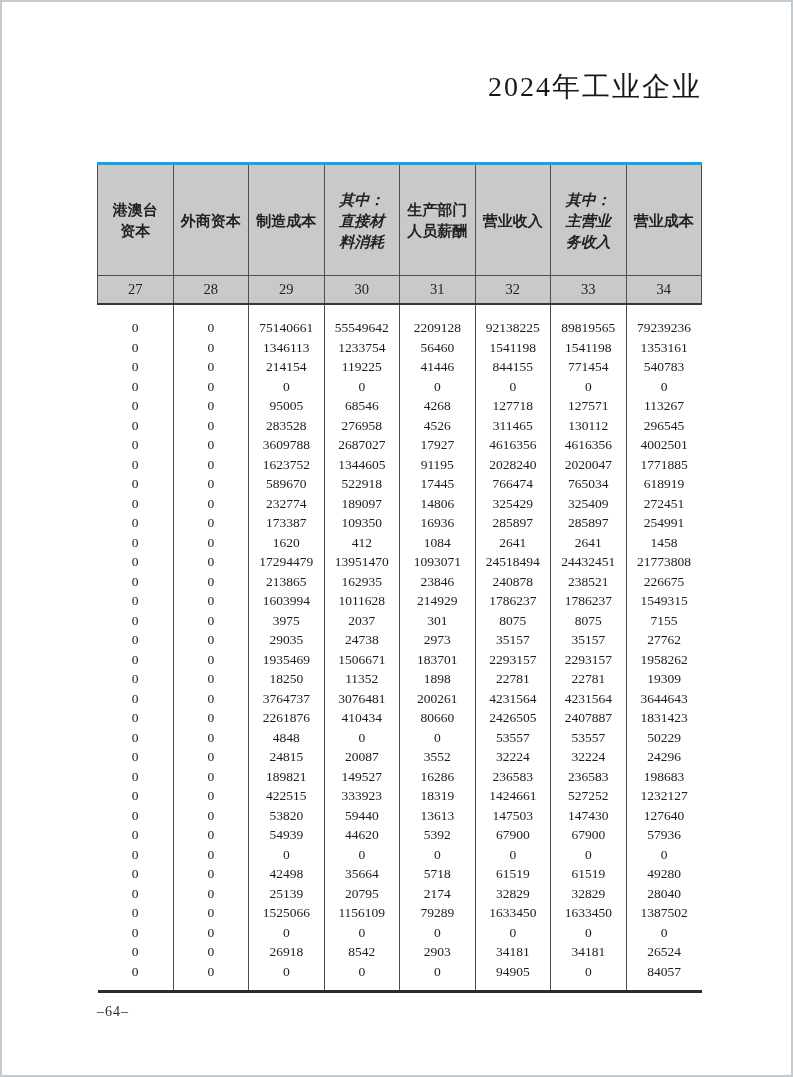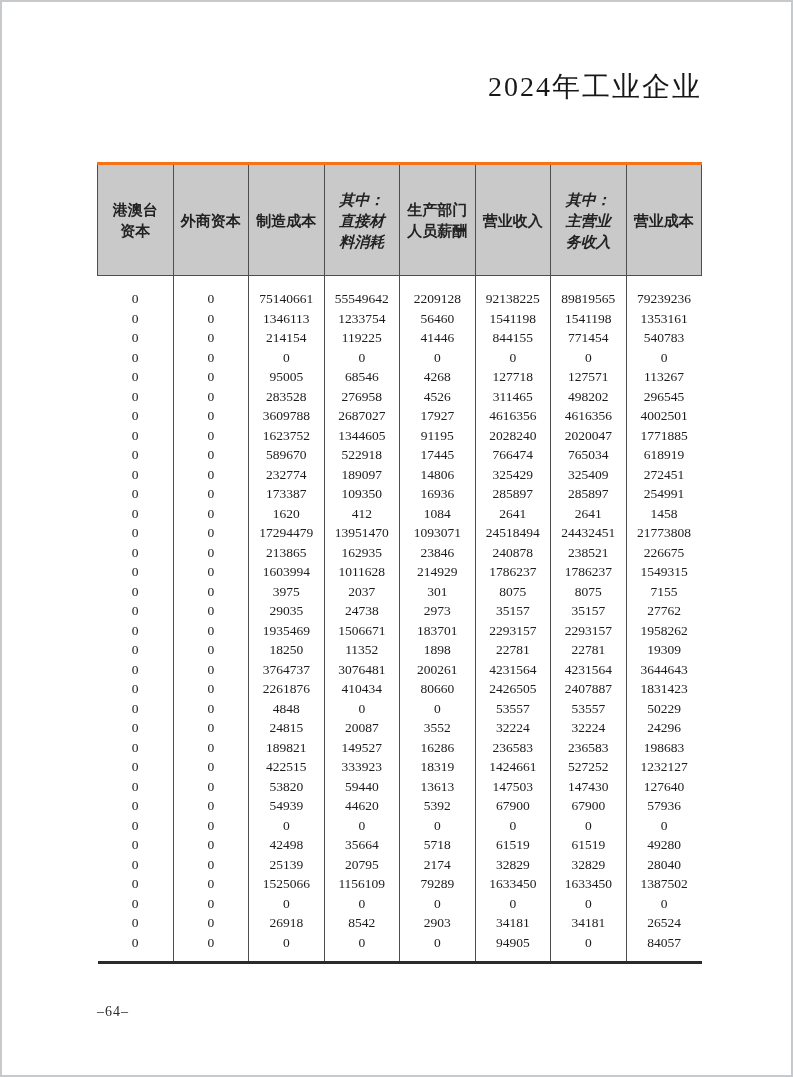--- a/index.html
+++ b/index.html
@@ -28,21 +28,21 @@
   .table-wrap {
     position: absolute;
     top: 160px;
     left: 95px;
     width: 605px;
   }
   table.grid {
     width: 605px;
     border-collapse: collapse;
     table-layout: fixed;
-    border-top: 3px solid #f97316;
+    border-top: 3px solid #0ea5e9;
     border-bottom: 3px solid #2b2b2b;
   }
   tr.hdr th {
     background: #c9c9c9;
     border: 1px solid #4e4e4e;
     height: 110px;
     vertical-align: middle;
     padding: 0;
     font-family: "Liberation Sans", "DejaVu Sans", sans-serif;
     font-size: 15px;
@@ -99,20 +99,30 @@
         <tr id="header-label-row" class="hdr">
             <th><div class="hl center"><div>港澳台</div><div>资本</div></div></th>
             <th><div class="hl center"><div>外商资本</div></div></th>
             <th><div class="hl center"><div>制造成本</div></div></th>
             <th><div class="hl left"><div>其中：</div><div>直接材</div><div>料消耗</div></div></th>
             <th><div class="hl center"><div>生产部门</div><div>人员薪酬</div></div></th>
             <th><div class="hl center"><div>营业收入</div></div></th>
             <th><div class="hl left"><div>其中：</div><div>主营业</div><div>务收入</div></div></th>
             <th><div class="hl center"><div>营业成本</div></div></th>
           </tr>
+        <tr id="header-number-row" class="num">
+            <th>27</th>
+            <th>28</th>
+            <th>29</th>
+            <th>30</th>
+            <th>31</th>
+            <th>32</th>
+            <th>33</th>
+            <th>34</th>
+          </tr>
       </thead>
       <tbody id="table-body">
           <tr class="first">
             <td>0</td>
             <td>0</td>
             <td>75140661</td>
             <td>55549642</td>
             <td>2209128</td>
             <td>92138225</td>
             <td>89819565</td>
@@ -158,21 +168,21 @@
             <td>127571</td>
             <td>113267</td>
           </tr>
           <tr>
             <td>0</td>
             <td>0</td>
             <td>283528</td>
             <td>276958</td>
             <td>4526</td>
             <td>311465</td>
-            <td>498202</td>
+            <td>130112</td>
             <td>296545</td>
           </tr>
           <tr>
             <td>0</td>
             <td>0</td>
             <td>3609788</td>
             <td>2687027</td>
             <td>17927</td>
             <td>4616356</td>
             <td>4616356</td>

